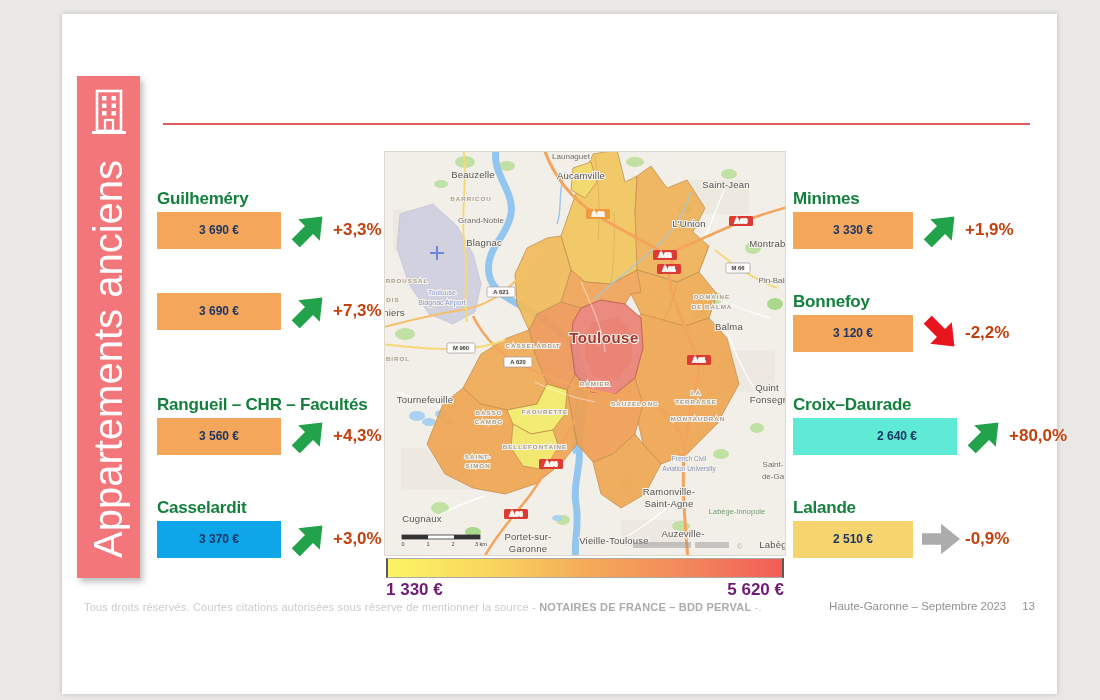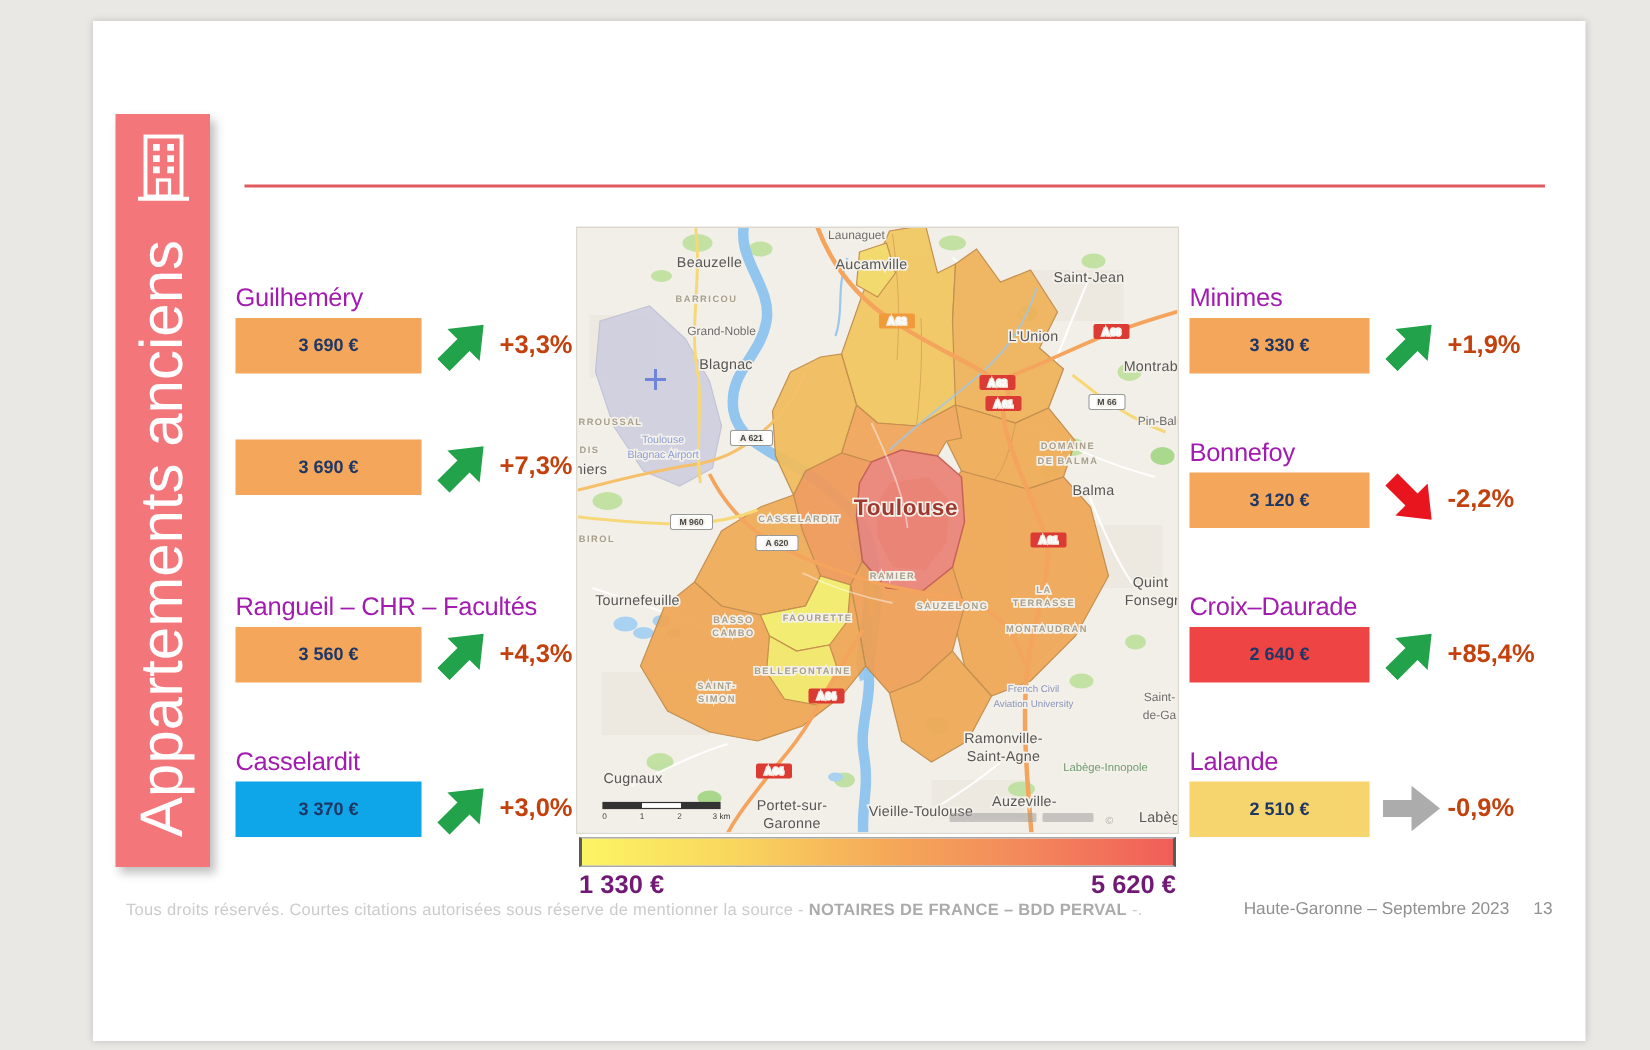--- a/index.html
+++ b/index.html
@@ -14,21 +14,21 @@
   .pinkbar .bicon{position:absolute;top:12px;left:50%;transform:translateX(-50%)}
   .vlabel{position:absolute;top:72px;bottom:8px;left:0;right:0;display:flex;align-items:center;justify-content:center;
           writing-mode:vertical-rl;transform:rotate(180deg);color:#fff;font-size:40px;letter-spacing:0px;font-weight:400}
 
   
   .title{position:absolute;left:101px;top:79px;font-size:23px;font-weight:700;color:#1E3765;letter-spacing:-.2px;white-space:nowrap}
   .title-rule{position:absolute;left:101px;top:109px;width:867px;height:2px;background:#E05A5E}
 
   
   .quarter{position:absolute;width:310px}
-  .qname{font-size:17px;font-weight:400;color:#a21caf;letter-spacing:-.2px;margin-bottom:2px;white-space:nowrap}
+  .qname{font-size:17px;font-weight:700;color:#15803d;letter-spacing:-.2px;margin-bottom:2px;white-space:nowrap}
   .qrow{display:flex;align-items:center}
   .qprice{width:124px;height:37px;display:flex;align-items:center;justify-content:center;
           font-size:12px;font-weight:700;color:#1E3765;white-space:nowrap}
   .qprice.w120{width:120px}
   .arrow{width:38px;height:38px;margin-left:9px;flex:0 0 auto}
   .arrow.up{transform:rotate(-45deg)}
   .arrow.down{transform:rotate(45deg)}
   .qchange{font-size:17px;font-weight:700;color:#c2410c;margin-left:5px;white-space:nowrap}
 
   
@@ -137,25 +137,25 @@
       <div class="qprice w120" style="background: rgb(244, 166, 90);">3 120 €</div>
       <svg class="arrow down" viewBox="0 0 40 40">
           <polygon points="0,14 20,14 20,4 40,20 20,36 20,26 0,26" fill="#E8141E"></polygon>
         </svg>
       <div class="qchange">-2,2%</div>
     </div>
   </div>
   <div class="quarter" style="left:731px;top:381px">
     <div class="qname">Croix–Daurade</div>
     <div class="qrow">
-      <div class="qprice w120" style="background: #ef4444;">2 640 €</div>
-      <svg class="arrow up" viewBox="0 0 40 40">
-          <polygon points="0,14 20,14 20,4 40,20 20,36 20,26 0,26" fill="#22A24B"></polygon>
-        </svg>
-      <div class="qchange">+85,4%</div>
+      <div class="qprice w120" style="background: #5eead4; padding-left: 44px;">2 640 €</div>
+      <svg class="arrow up" viewBox="0 0 40 40">
+          <polygon points="0,14 20,14 20,4 40,20 20,36 20,26 0,26" fill="#22A24B"></polygon>
+        </svg>
+      <div class="qchange">+80,0%</div>
     </div>
   </div>
   <div class="quarter" style="left:731px;top:484px">
     <div class="qname">Lalande</div>
     <div class="qrow">
       <div class="qprice w120" style="background: rgb(246, 212, 110);">2 510 €</div>
       <svg class="arrow flat" viewBox="0 0 40 40">
           <polygon points="0,14 20,14 20,4 40,20 20,36 20,26 0,26" fill="#ACACAC"></polygon>
         </svg>
       <div class="qchange">-0,9%</div>

